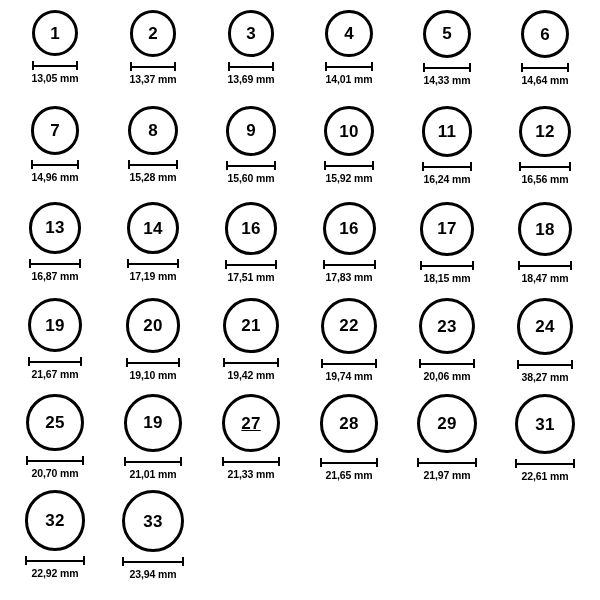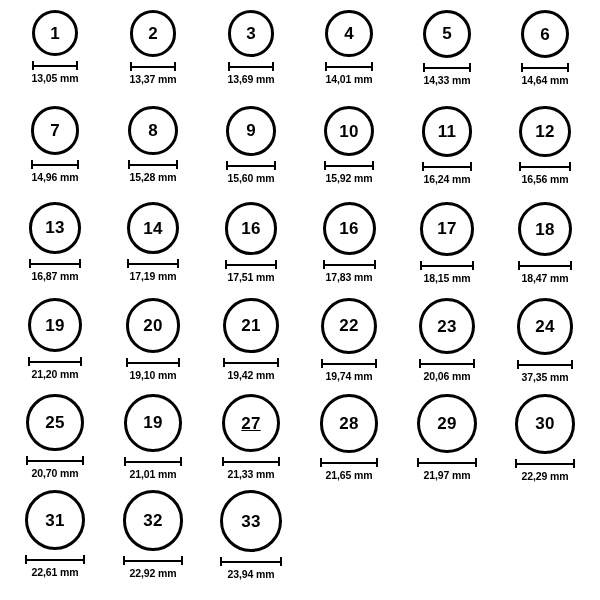--- a/index.html
+++ b/index.html
@@ -288,21 +288,21 @@
       </div>
       <div class="cell">
         <div class="ring" style="width: 54.4px; height: 54.4px;">
           <span class="ring-label">19</span>
         </div>
         <div class="measure" style="width: 54.4px;">
           <span class="tick left"></span>
           <span class="bar"></span>
           <span class="tick right"></span>
         </div>
-        <div class="mm">21,20 mm</div>
+        <div class="mm">21,67 mm</div>
       </div>
       <div class="cell">
         <div class="ring" style="width: 54.9px; height: 54.9px; justify-content: center;">
           <span class="ring-label">20</span>
         </div>
         <div class="measure" style="width: 54.9px;">
           <span class="tick left"></span>
           <span class="bar"></span>
           <span class="tick right"></span>
         </div>
@@ -343,21 +343,21 @@
       </div>
       <div class="cell">
         <div class="ring" style="width: 56.8px; height: 56.8px;">
           <span class="ring-label">24</span>
         </div>
         <div class="measure" style="width: 56.8px;">
           <span class="tick left"></span>
           <span class="bar"></span>
           <span class="tick right"></span>
         </div>
-        <div class="mm">37,35 mm</div>
+        <div class="mm">38,27 mm</div>
       </div>
       <div class="cell">
         <div class="ring" style="width: 57.2px; height: 57.2px;">
           <span class="ring-label">25</span>
         </div>
         <div class="measure" style="width: 57.2px;">
           <span class="tick left"></span>
           <span class="bar"></span>
           <span class="tick right"></span>
         </div>
@@ -399,31 +399,20 @@
       <div class="cell">
         <div class="ring" style="width: 59.1px; height: 59.1px;">
           <span class="ring-label">29</span>
         </div>
         <div class="measure" style="width: 59.1px;">
           <span class="tick left"></span>
           <span class="bar"></span>
           <span class="tick right"></span>
         </div>
         <div class="mm">21,97 mm</div>
-      </div>
-      <div class="cell">
-        <div class="ring" style="width: 59.6px; height: 59.6px;">
-          <span class="ring-label">30</span>
-        </div>
-        <div class="measure" style="width: 59.6px;">
-          <span class="tick left"></span>
-          <span class="bar"></span>
-          <span class="tick right"></span>
-        </div>
-        <div class="mm">22,29 mm</div>
       </div>
       <div class="cell">
         <div class="ring" style="width: 60px; height: 60px;">
           <span class="ring-label">31</span>
         </div>
         <div class="measure" style="width: 60px;">
           <span class="tick left"></span>
           <span class="bar"></span>
           <span class="tick right"></span>
         </div>

